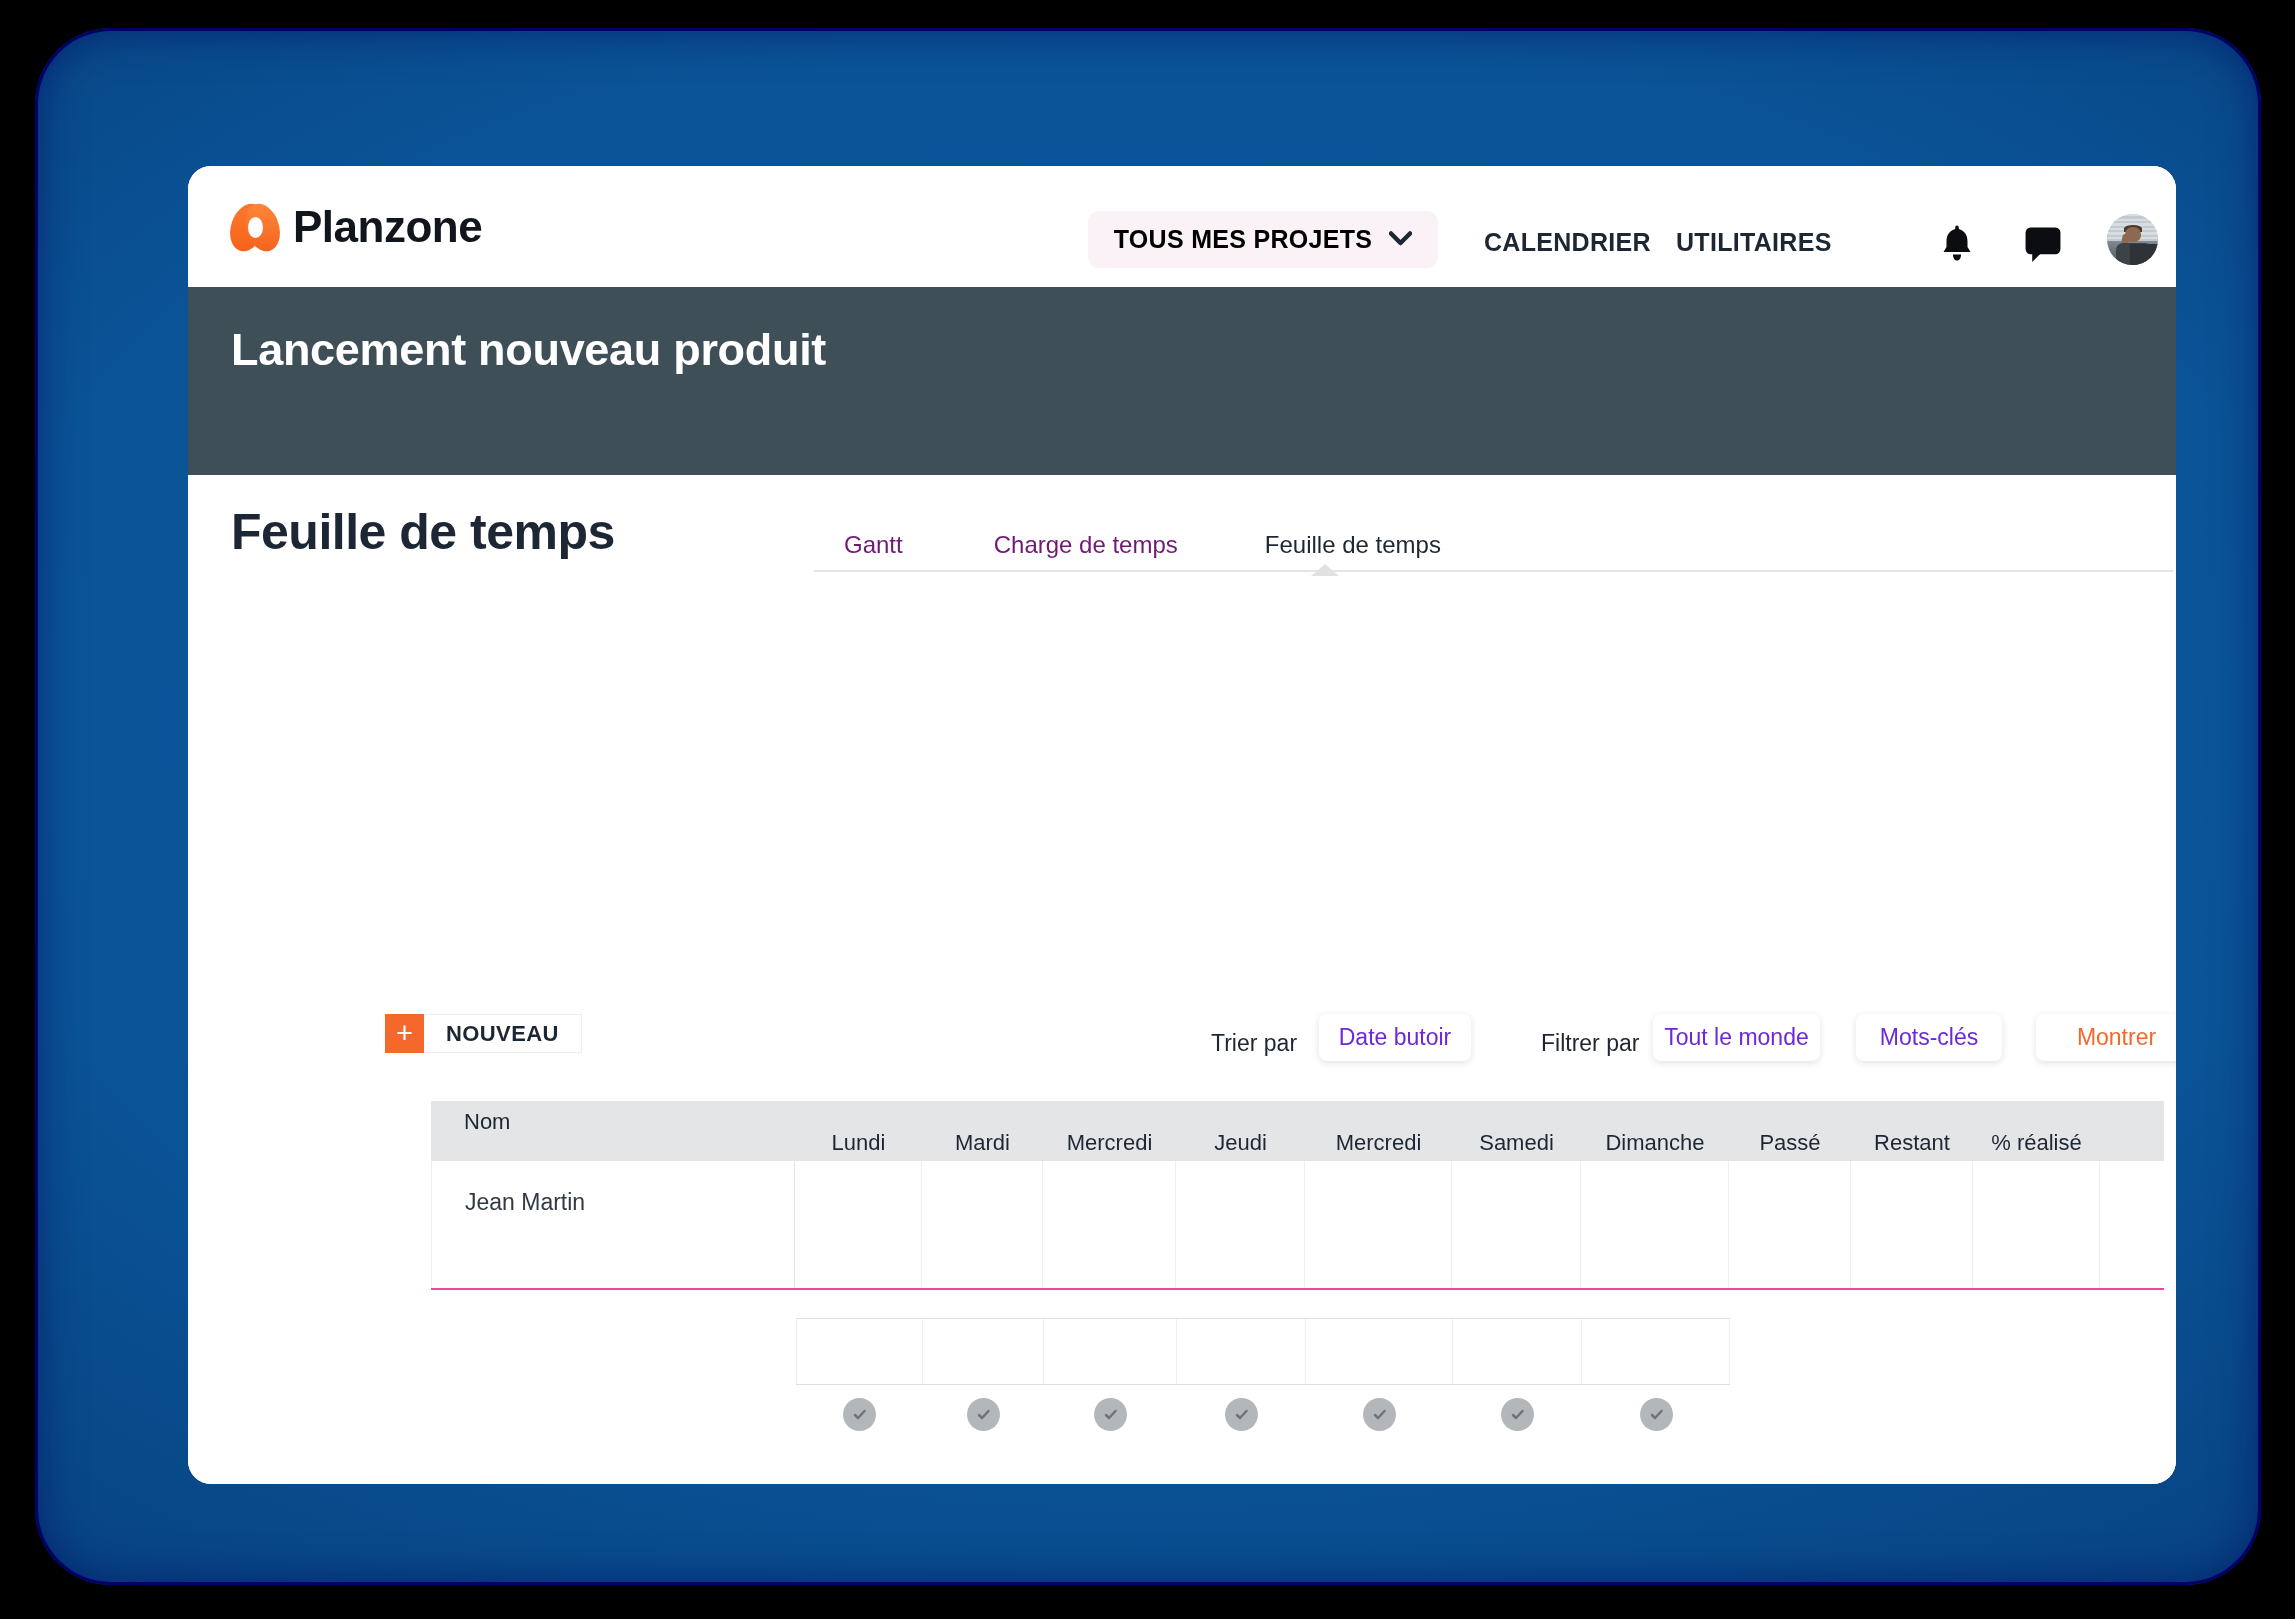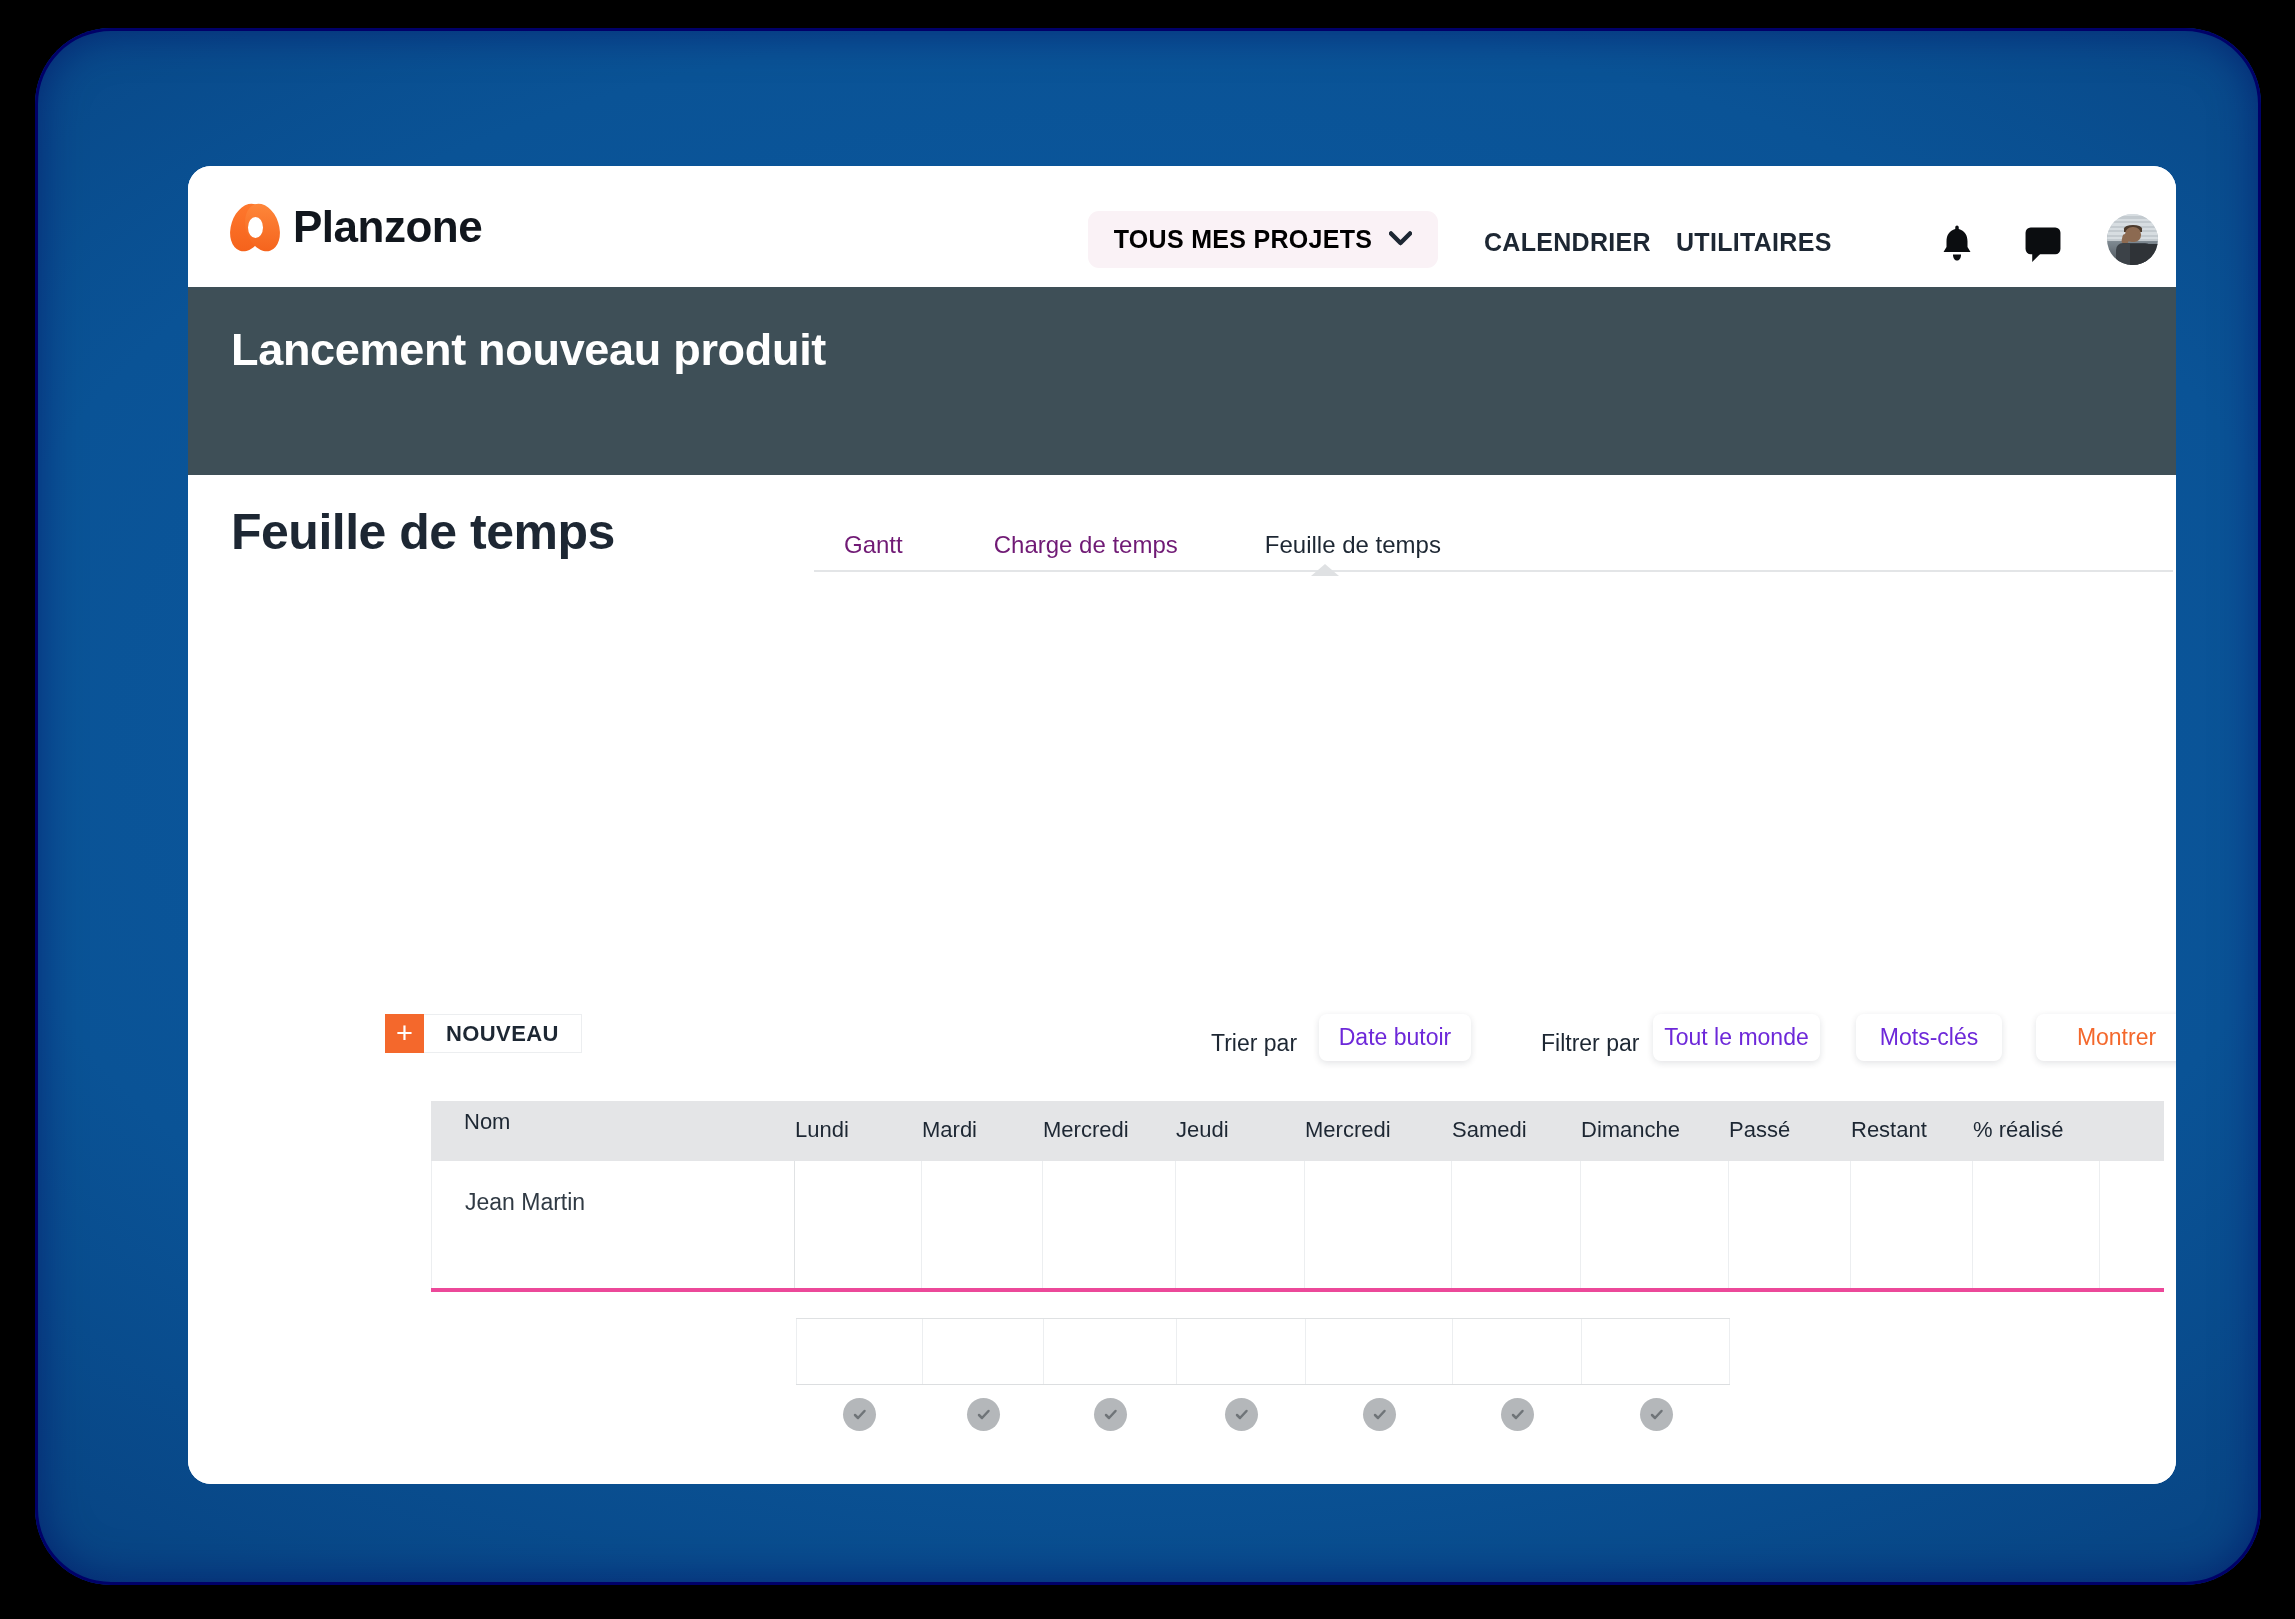--- a/index.html
+++ b/index.html
@@ -166,24 +166,24 @@
   #btn-montrer{left:1848px;width:161px;color:#f4682c;}
 
   
   #timesheet{
     position:absolute;left:243px;top:626px;width:1733px;
   }
   #ts-head{
     display:flex;background:#e4e5e7;height:60px;align-items:flex-end;
   }
   #ts-head .th{
-    font-size:22px;color:#1d2733;padding-bottom:18px;box-sizing:border-box;text-align:left;
+    font-size:22px;color:#1d2733;padding-bottom:5px;box-sizing:border-box;text-align:center;
   }
   #ts-head .th.nom{text-align:left;padding-left:33px;padding-bottom:26px;}
-  #ts-body{display:flex;height:127px;border-bottom:4px solid #ec4899;}
+  #ts-body{display:flex;height:127px;border-bottom:2px solid #ec4899;}
   #ts-body .td{
     box-sizing:border-box;border-right:1px solid #eceef0;height:100%;
   }
   #ts-body .td.nom{
     border-left:1px solid #eceef0;border-right:1.5px solid #e0e2e4;
     display:flex;align-items:flex-start;padding-left:33px;padding-top:28px;
     font-size:23px;color:#303a44;
   }
   #ts-body .td.last{border-right:1px solid #eceef0;}
 

